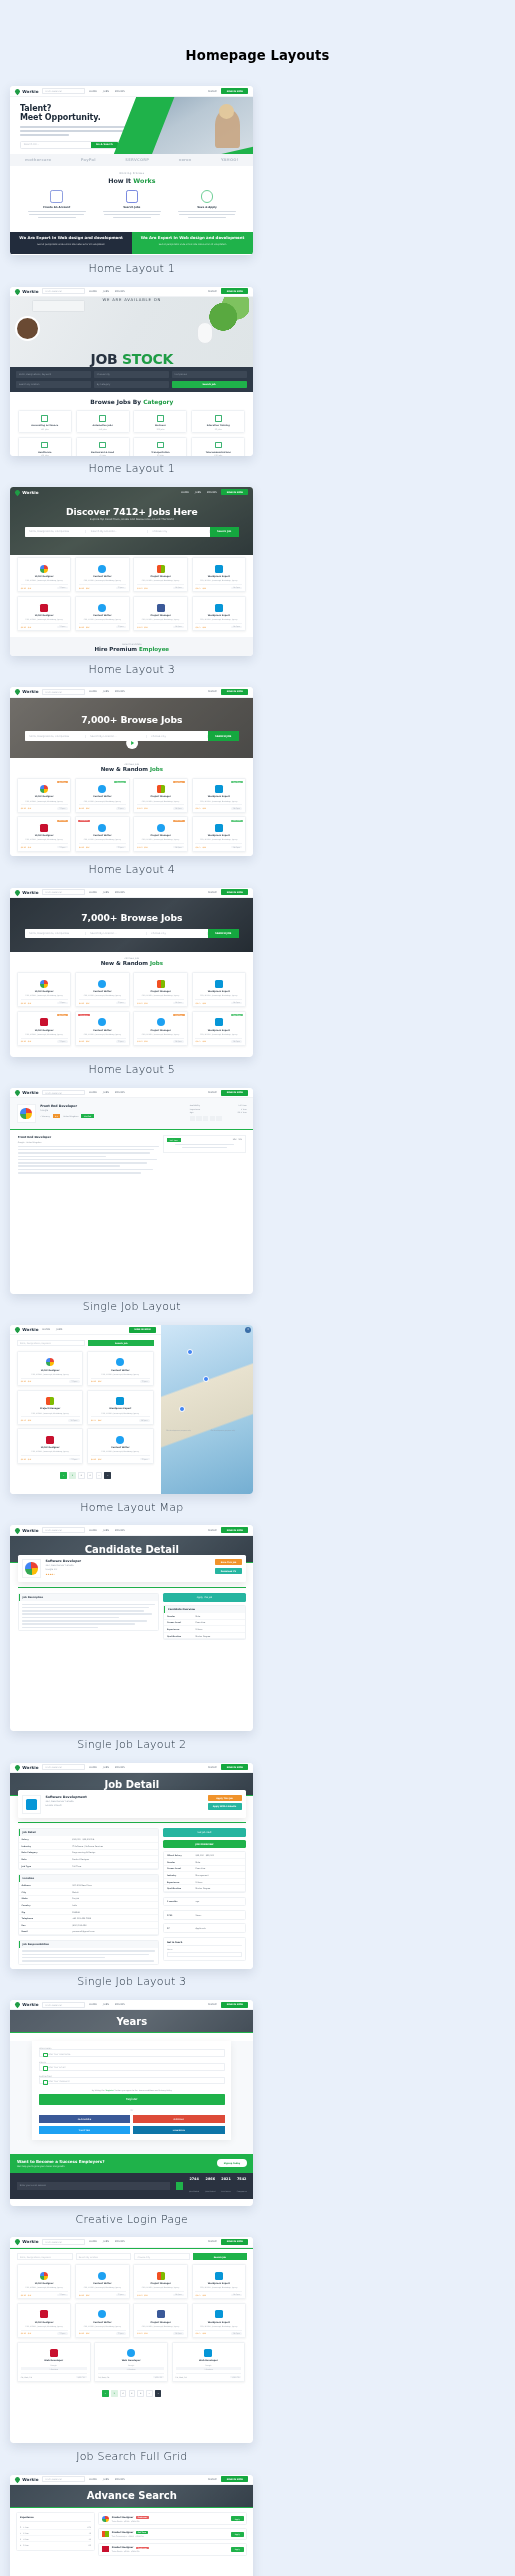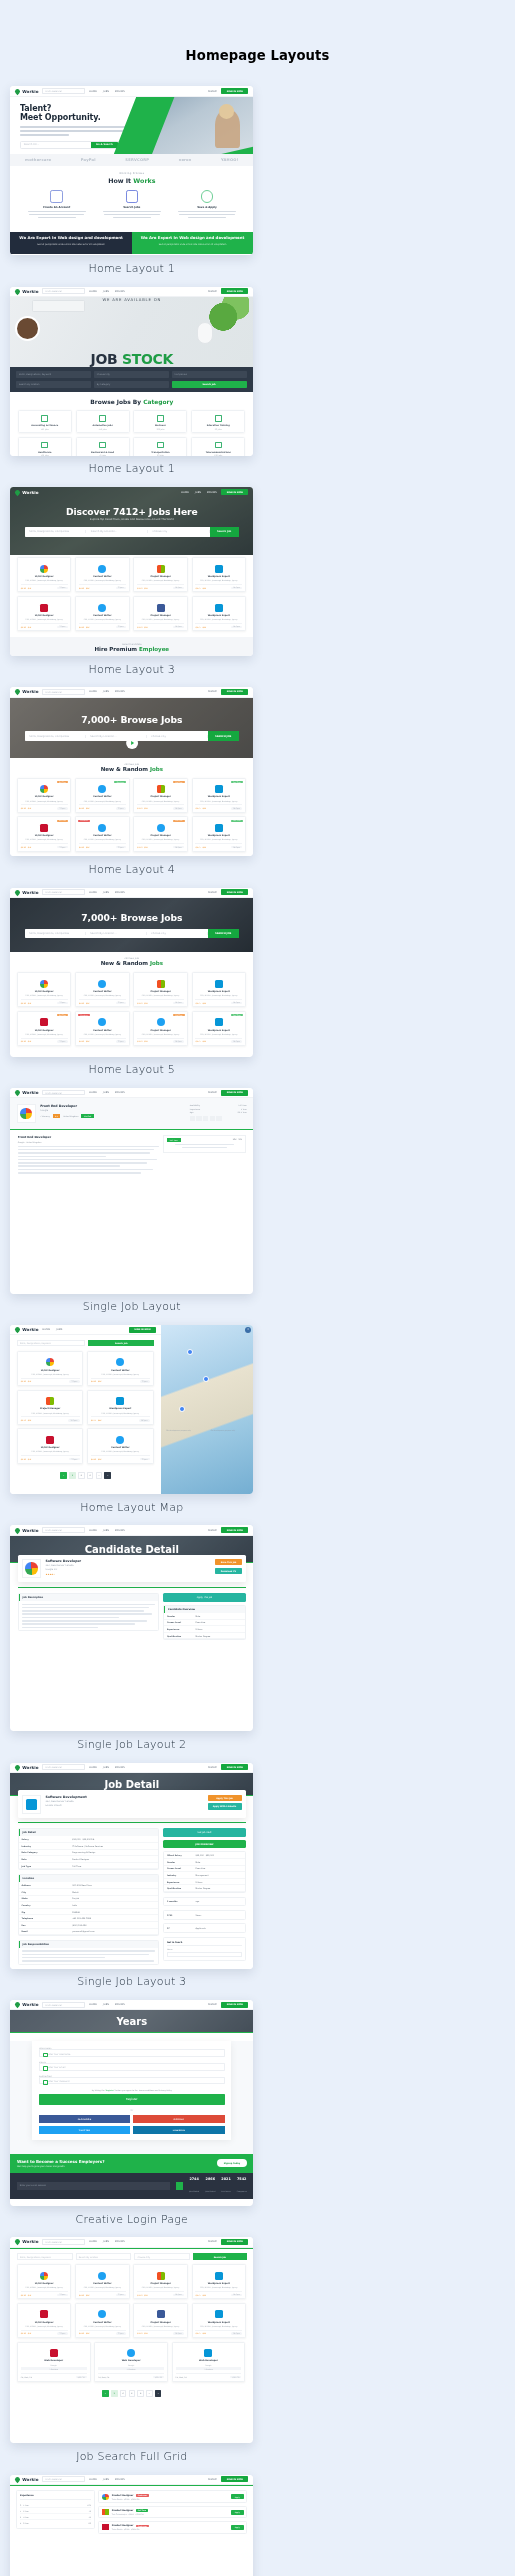--- a/index.html
+++ b/index.html
@@ -1462,20 +1462,23 @@
           <div class="nav-links">
               <span>HOME</span>
               <span>JOBS</span>
               <span>BROWS</span>
             </div>
           <div class="nav-right">
               <span class="nav-signup">SIGNUP</span>
               <span class="nav-btn">SIGN IN NOW</span>
             </div>
         </div>
+        <div class="subhero" style="height:22px">
+            <div class="t">Advance Search</div>
+          </div>
         <div class="greenline"></div>
         <div style="display:flex;gap:3.7px;padding:4.4px 5.9px;background:#fff">
           <div style="width:34%">
             <div class="fpanel">
               <div class="fh">Experience</div>
               <div class="fr">
                   <span>0 - 1 Year</span>
                   <span>102</span>
                 </div>
               <div class="fr">

